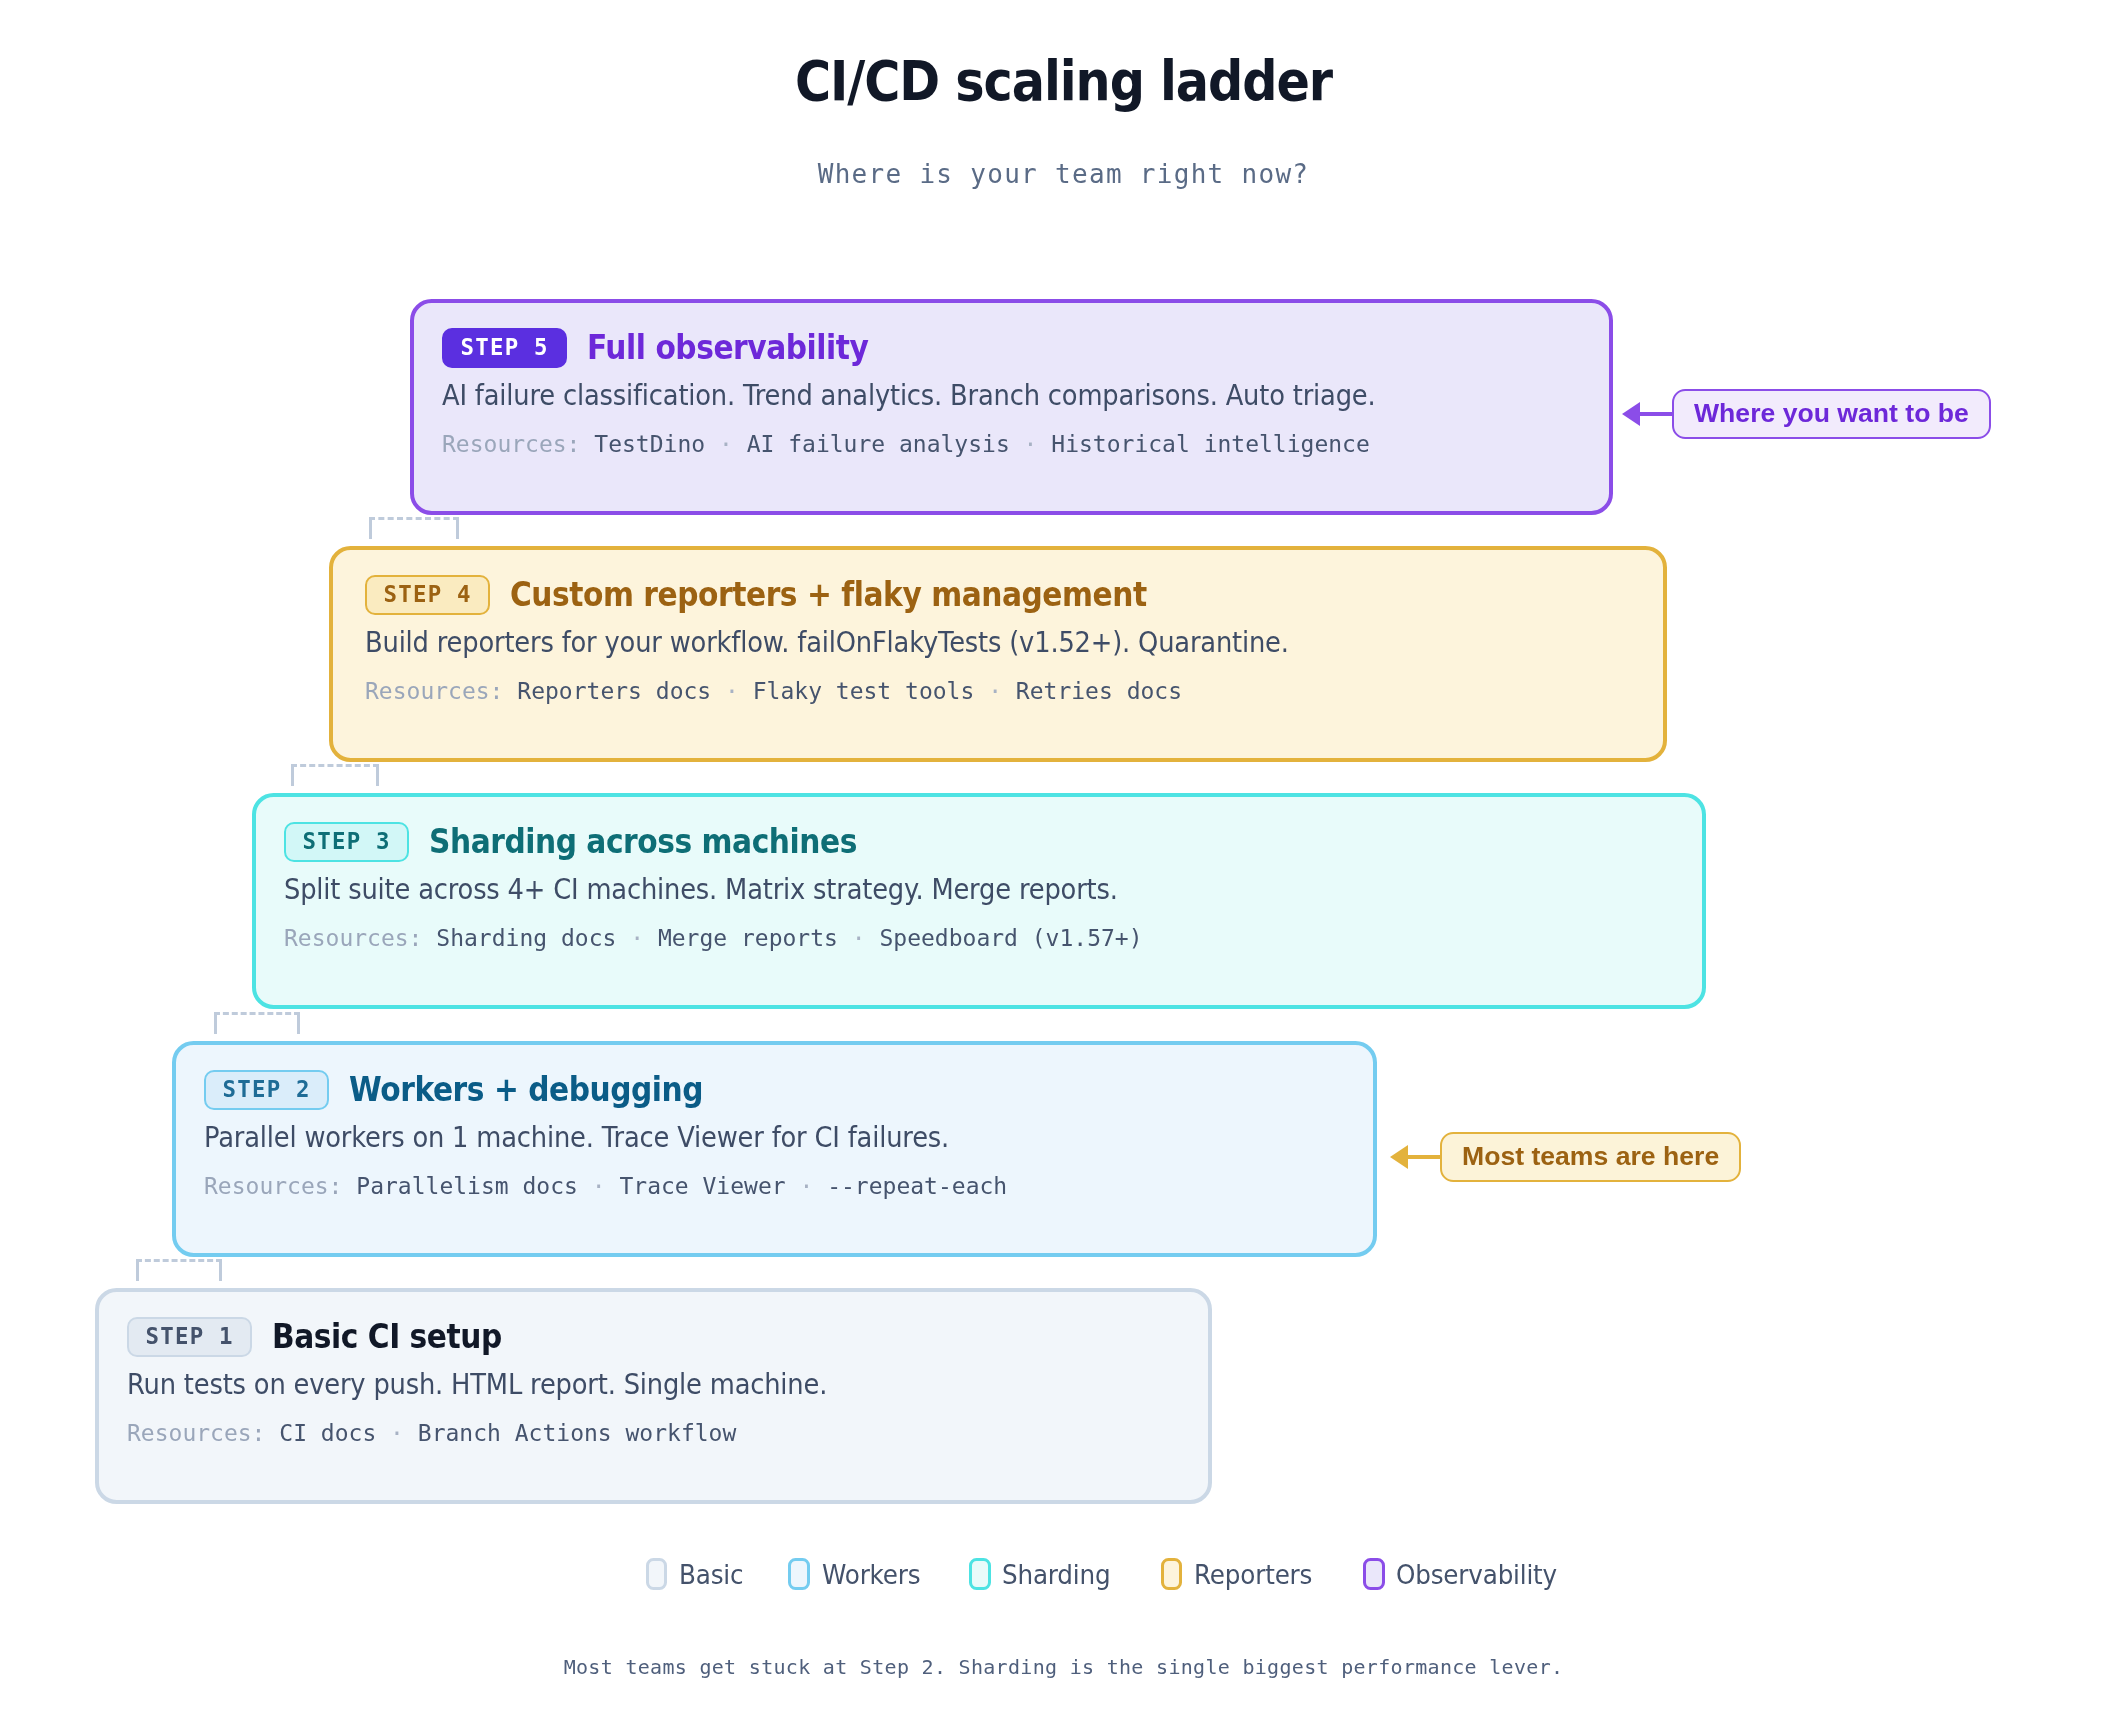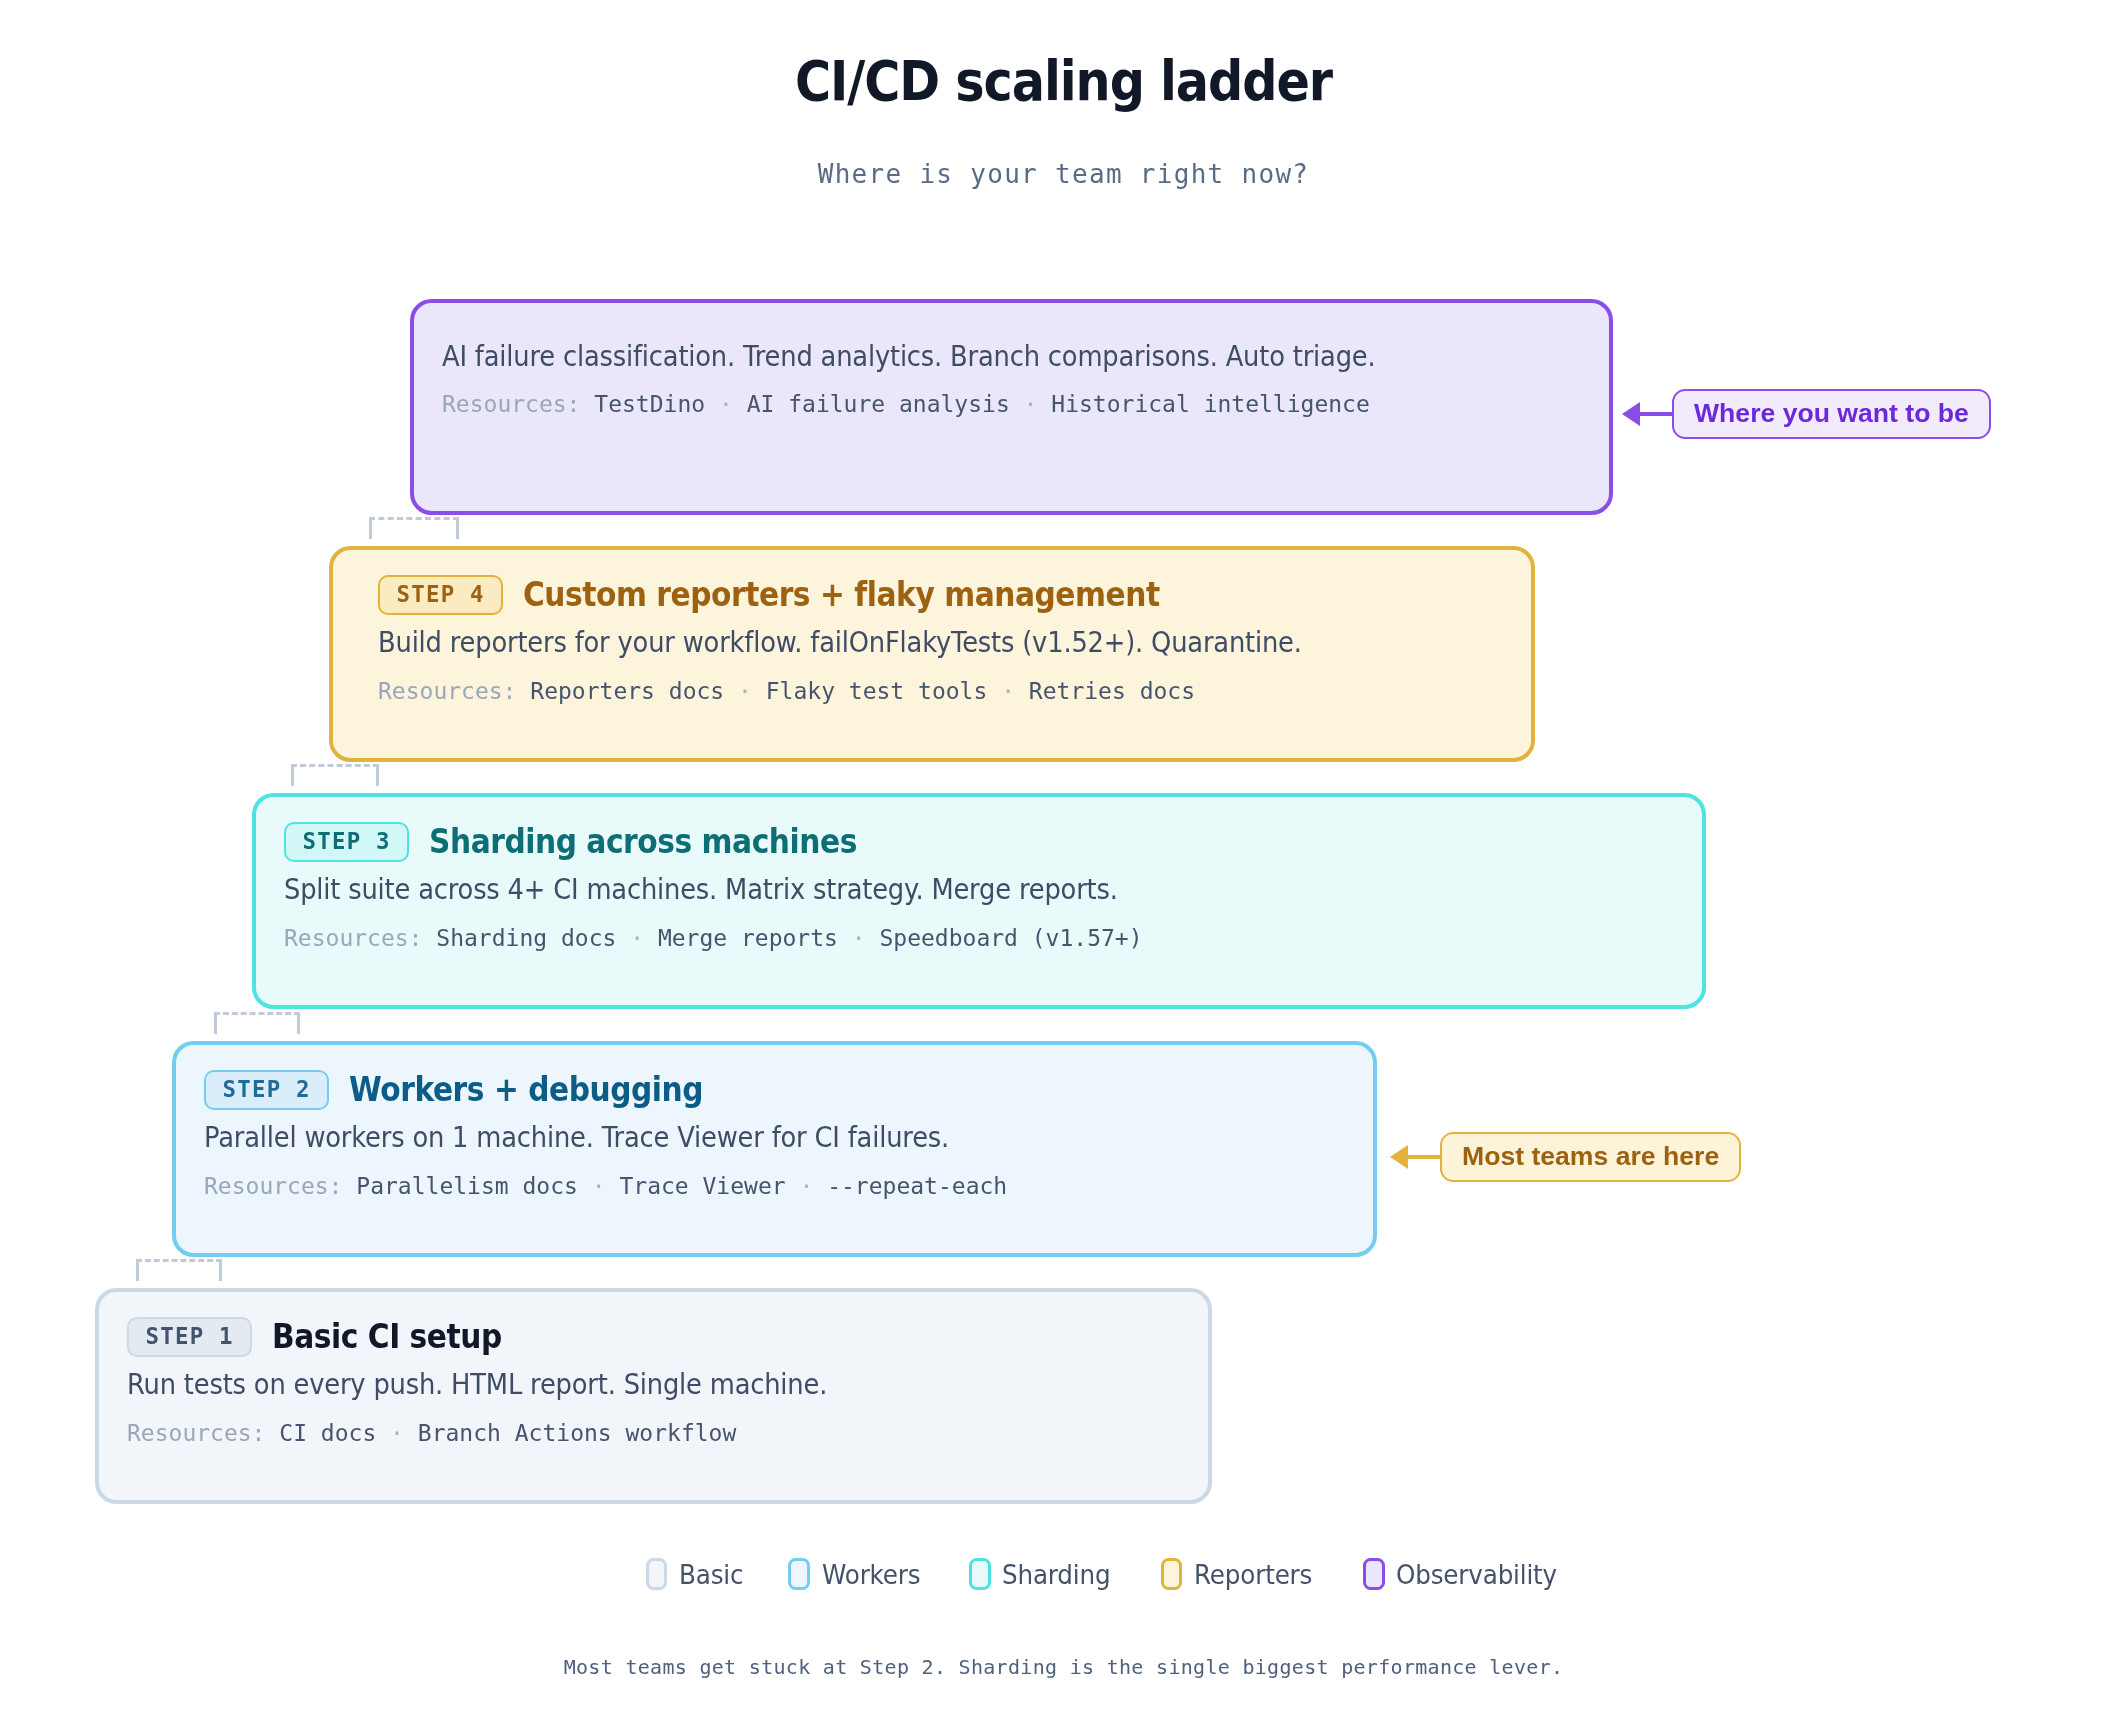--- a/index.html
+++ b/index.html
@@ -191,24 +191,28 @@
 
 <div class="page-title">CI/CD scaling ladder</div>
 <div class="page-subtitle">Where is your team right now?</div>
 
 <div class="ladder" id="ladder">
     <div class="connector" style="left: 369px; top: 517px; width: 90px;"></div>
     <div class="connector" style="left: 291px; top: 764px; width: 88px;"></div>
     <div class="connector" style="left: 214px; top: 1012px; width: 86px;"></div>
     <div class="connector" style="left: 136px; top: 1259px; width: 86px;"></div>
     <div class="step-card" style="left: 410px; top: 299px; width: 1203px; height: 216px; border-width: 4.2px; border-color: rgb(139, 77, 232); background: rgb(234, 231, 250); padding: 25px 0px 0px 28px;">
+      <div class="card-head">
+        <span class="step-badge" style="background: rgb(91, 47, 224); border-color: rgb(91, 47, 224); color: rgb(255, 255, 255);">STEP 5</span>
+        <span class="step-title" style="color: rgb(109, 40, 217);">Full observability</span>
+      </div>
       <div class="step-desc">AI failure classification. Trend analytics. Branch comparisons. Auto triage.</div>
       <div class="step-res"><span class="res-label">Resources:  </span><span class="res-item">TestDino</span><span class="res-sep">  ·  </span><span class="res-item">AI failure analysis</span><span class="res-sep">  ·  </span><span class="res-item">Historical intelligence</span></div>
     </div>
-    <div class="step-card" style="left: 329px; top: 546px; width: 1206px; height: 216px; border-width: 4.2px; border-color: rgb(227, 178, 60); background: rgb(253, 244, 220); padding: 25px 0px 0px 45px;">
+    <div class="step-card" style="left: 329px; top: 546px; width: 1338px; height: 216px; border-width: 4.2px; border-color: rgb(227, 178, 60); background: rgb(253, 244, 220); padding: 25px 0px 0px 32px;">
       <div class="card-head">
         <span class="step-badge" style="background: rgb(250, 235, 192); border-color: rgb(227, 178, 60); color: rgb(156, 98, 18);">STEP 4</span>
         <span class="step-title" style="color: rgb(156, 98, 18);">Custom reporters + flaky management</span>
       </div>
       <div class="step-desc">Build reporters for your workflow. failOnFlakyTests (v1.52+). Quarantine.</div>
       <div class="step-res"><span class="res-label">Resources:  </span><span class="res-item">Reporters docs</span><span class="res-sep">  ·  </span><span class="res-item">Flaky test tools</span><span class="res-sep">  ·  </span><span class="res-item">Retries docs</span></div>
     </div>
     <div class="step-card" style="left: 252px; top: 793px; width: 1454px; height: 216px; border-width: 4.2px; border-color: rgb(77, 227, 227); background: rgb(232, 251, 250); padding: 25px 0px 0px 28px;">
       <div class="card-head">
         <span class="step-badge" style="background: rgb(210, 247, 247); border-color: rgb(77, 227, 227); color: rgb(14, 110, 118);">STEP 3</span>

